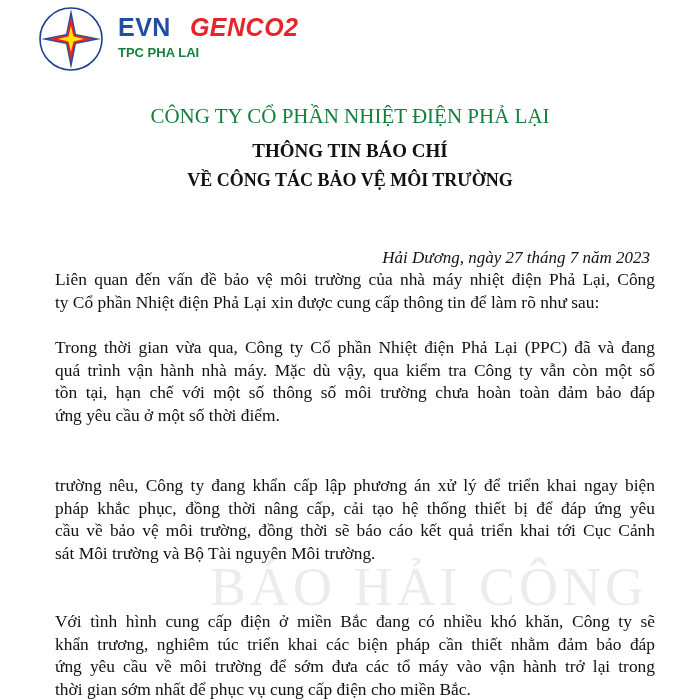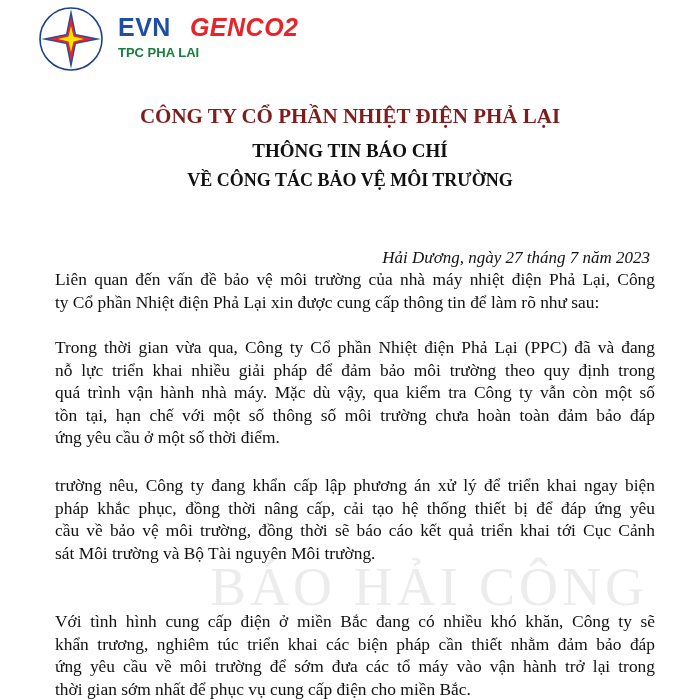--- a/index.html
+++ b/index.html
@@ -6,21 +6,21 @@
     body {
       width: 700px; height: 700px; background: #ffffff; position: relative; overflow: hidden;
       font-family: "Liberation Serif", "DejaVu Serif", serif; color: #111111;
     }
     .logo { position: absolute; left: 38px; top: 6px; width: 66px; height: 66px; }
     .brand { position: absolute; left: 118px; top: 13px; }
     .brand-line1 { font-family: "Liberation Sans", sans-serif; font-weight: bold; font-size: 25px; letter-spacing: 0.5px; line-height: 28px; white-space: nowrap; }
     .brand-evn { color: #1e4fa3; }
     .brand-genco { color: #e8242b; font-style: italic; margin-left: 19px; }
     .brand-line2 { font-family: "Liberation Sans", sans-serif; font-weight: bold; font-size: 13px; color: #15803d; line-height: 24px; white-space: nowrap; }
-    .h-company { position: absolute; left: 0; width: 700px; top: 104px; text-align: center; font-weight: bold; font-size: 21px; color: #7f1d1d; }
+    .h-company { position: absolute; left: 0; width: 700px; top: 104px; text-align: center; font-weight: normal; font-size: 21px; color: #15803d; }
     .h-title { position: absolute; left: 0; width: 700px; top: 140px; text-align: center; font-weight: bold; font-size: 19px; }
     .h-sub { position: absolute; left: 0; width: 700px; top: 170px; text-align: center; font-weight: bold; font-size: 18px; }
     .date { position: absolute; right: 50px; top: 228px; font-style: italic; font-size: 17px; margin-top: 20px; }
     .para { position: absolute; left: 55px; width: 600px; font-size: 17.4px; line-height: 22.5px; text-align: justify; }
     .para .ln { display: block; white-space: nowrap; text-align: justify; text-align-last: justify; }
     .para .ln.last { text-align-last: left; }
     .p1 { top: 268px; }
     .p2 { top: 336px; }
     .p3 { top: 474px; }
     .p4 { top: 610px; }
@@ -51,21 +51,20 @@
 
 <div class="watermark">BÁO HẢI CÔNG</div>
 
 <div class="para p1">
   <span class="ln">Liên quan đến vấn đề bảo vệ môi trường của nhà máy nhiệt điện Phả Lại, Công</span>
   <span class="ln last">ty Cổ phần Nhiệt điện Phả Lại xin được cung cấp thông tin để làm rõ như sau:</span>
 </div>
 
 <div class="para p2">
   <span class="ln">Trong thời gian vừa qua, Công ty Cổ phần Nhiệt điện Phả Lại (PPC) đã và đang</span>
-  <span class="ln">nỗ lực triển khai nhiều giải pháp để đảm bảo môi trường theo quy định trong</span>
   <span class="ln">quá trình vận hành nhà máy. Mặc dù vậy, qua kiểm tra Công ty vẫn còn một số</span>
   <span class="ln">tồn tại, hạn chế với một số thông số môi trường chưa hoàn toàn đảm bảo đáp</span>
   <span class="ln last">ứng yêu cầu ở một số thời điểm.</span>
 </div>
 
 <div class="para p3">
   <span class="ln">trường nêu, Công ty đang khẩn cấp lập phương án xử lý để triển khai ngay biện</span>
   <span class="ln">pháp khắc phục, đồng thời nâng cấp, cải tạo hệ thống thiết bị để đáp ứng yêu</span>
   <span class="ln">cầu về bảo vệ môi trường, đồng thời sẽ báo cáo kết quả triển khai tới Cục Cảnh</span>
   <span class="ln last">sát Môi trường và Bộ Tài nguyên Môi trường.</span>

